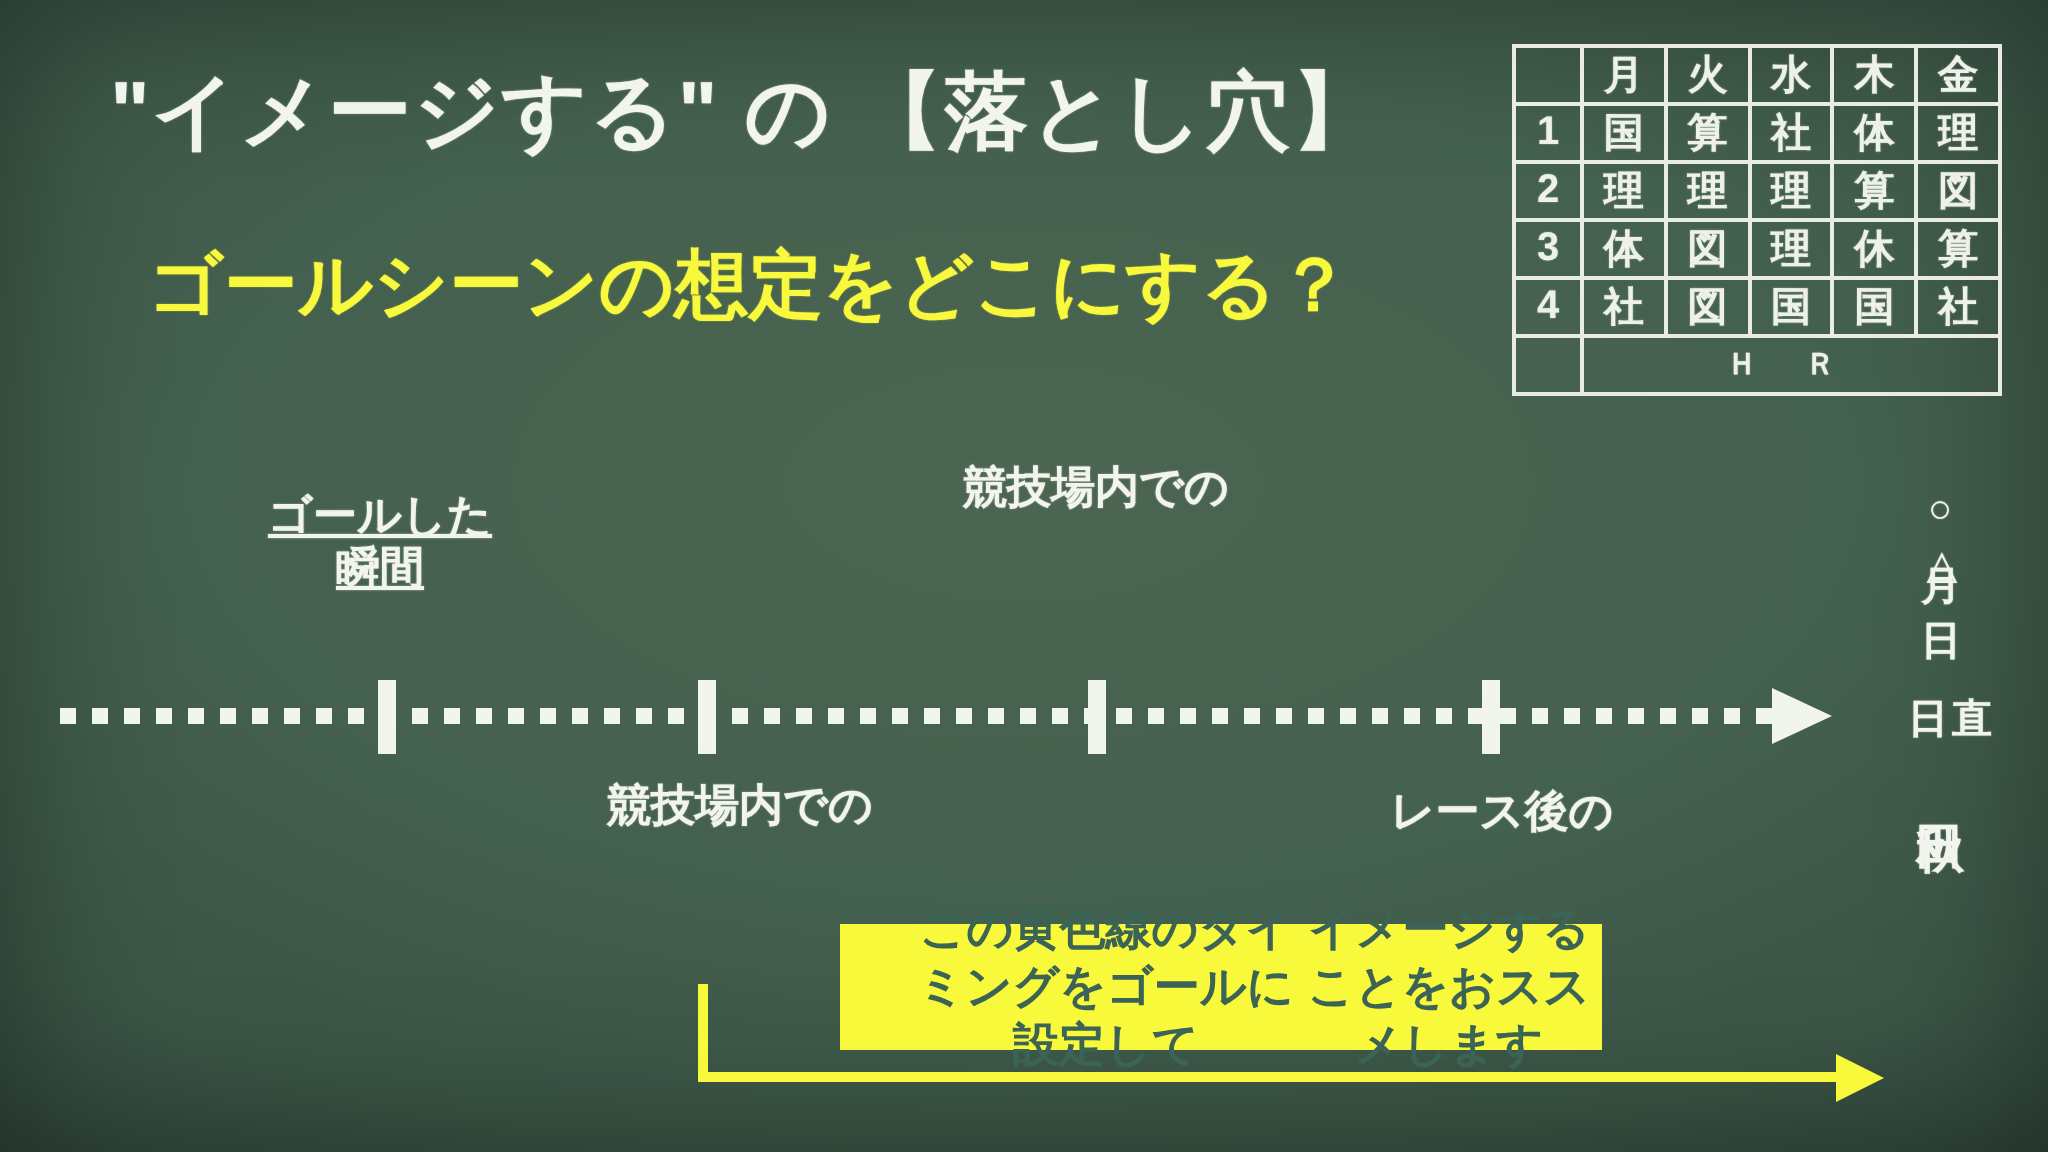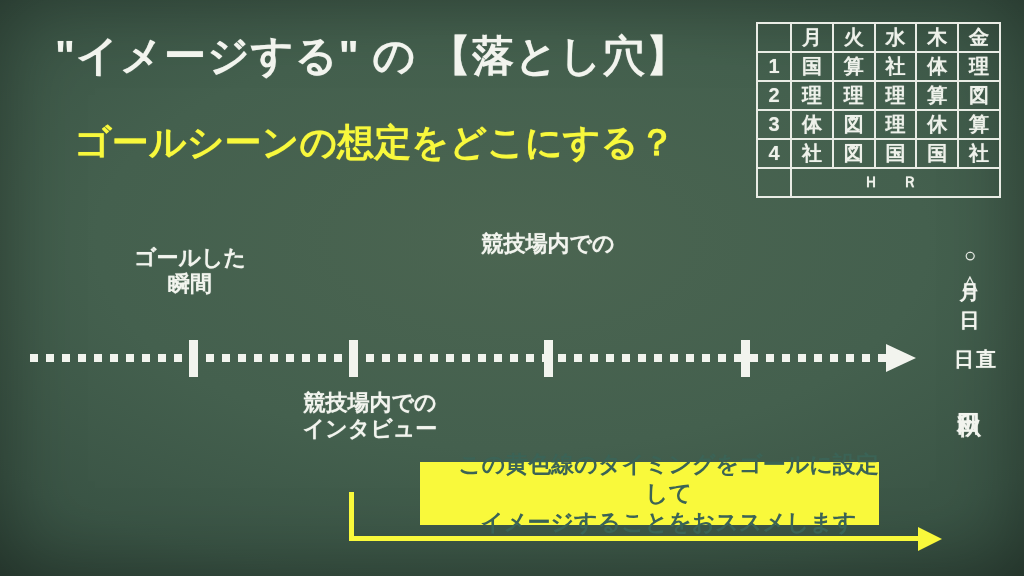--- a/index.html
+++ b/index.html
@@ -64,30 +64,30 @@
   }
   .tick.t1 { left: 189px; }
   .tick.t2 { left: 349px; }
   .tick.t3 { left: 544px; }
   .tick.t4 { left: 741px; }
 
   .tl-label {
     position: absolute; text-align: center;
     font-size: 22px; font-weight: bold; line-height: 26px;
   }
-  .lbl-goal { left: 105px; top: 245px; width: 170px; }
+  .lbl-goal { left: 105px; top: 245px; width: 170px; text-decoration: underline; }
   .lbl-comm { left: 398px; top: 231px; width: 300px; }
   .lbl-interview { left: 280px; top: 390px; width: 180px; }
   .lbl-party { left: 661px; top: 393px; width: 180px; }
 
   
   .reco-box {
-    position: absolute; left: 420px; top: 462px; width: 459px; height: 63px;
+    position: absolute; left: 420px; top: 462px; width: 381px; height: 63px;
     background: #f9f93b;
-    display: flex; flex-direction: column; justify-content: center; align-items: center;
+    display: flex; flex-direction: row; justify-content: center; align-items: center;
     font-size: 23px; font-weight: bold; line-height: 29px;
     color: #3b6356; text-align: center; padding-left: 38px;
   }
 
   
   .yline-v { position: absolute; left: 349px; top: 492px; width: 5px; height: 49px; background: #f9f93b; }
   .yline-h { position: absolute; left: 349px; top: 536px; width: 571px; height: 5px; background: #f9f93b; }
   .y-arrowhead {
     position: absolute; left: 918px; top: 527px; width: 0; height: 0;
     border-left: 24px solid #f9f93b;
@@ -187,24 +187,24 @@
     <div>ゴールした</div>
     <div>瞬間</div>
   </div>
 
   <div class="tl-label lbl-comm chalk">
     <div>競技場内での</div>
   </div>
 
   <div class="tl-label lbl-interview chalk">
     <div>競技場内での</div>
-    <div>インタビュー</div>
   </div>
 
   <div class="tl-label lbl-party chalk">
+    <div>レース後の</div>
   </div>
 
   <div class="reco-box">
     <div>この黄色線のタイミングをゴールに設定して</div>
     <div>イメージすることをおススメします</div>
   </div>
 
   <div class="yline-v"></div>
   <div class="yline-h"></div>
   <div class="y-arrowhead"></div>

